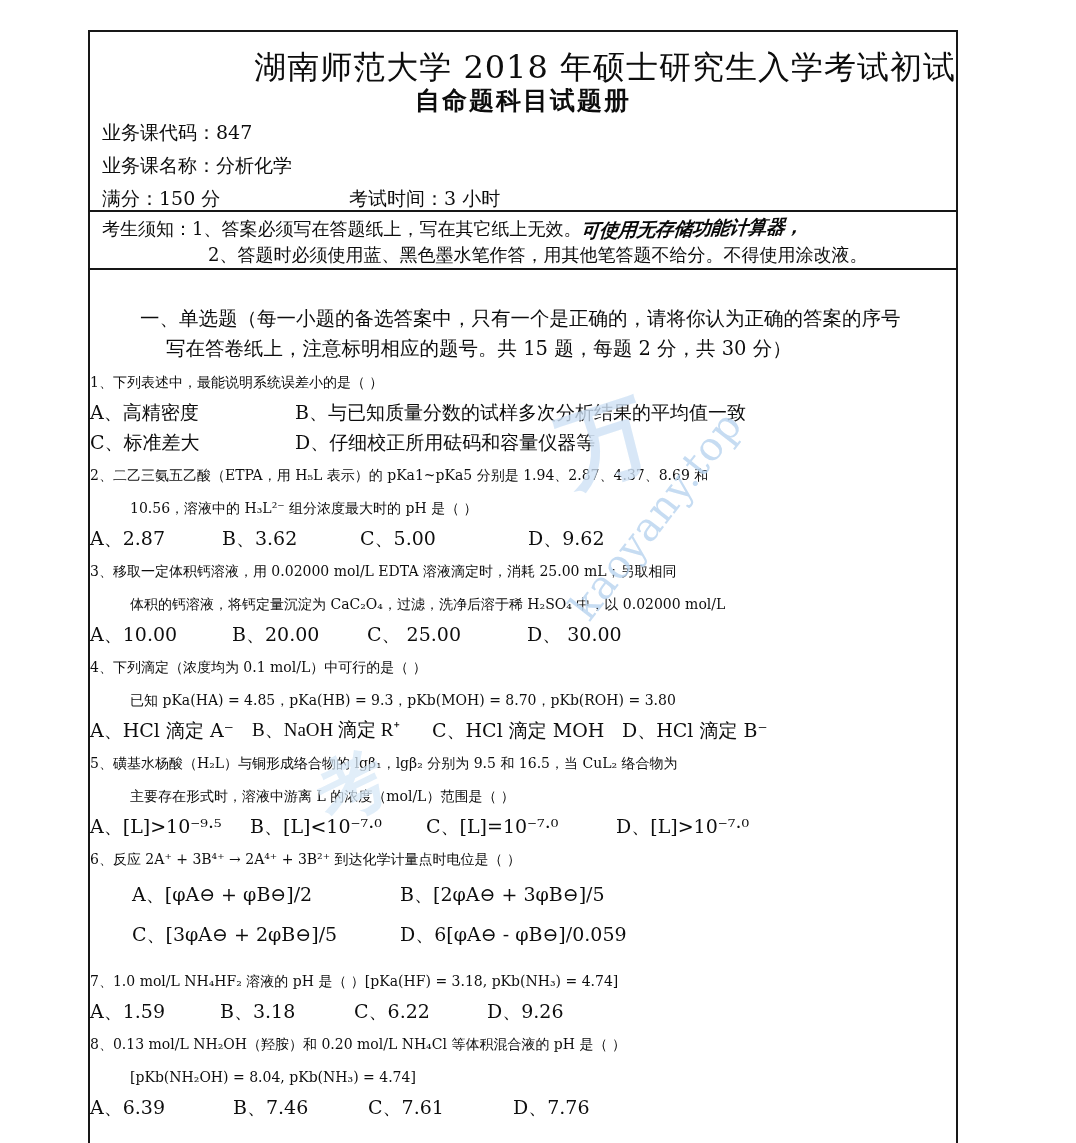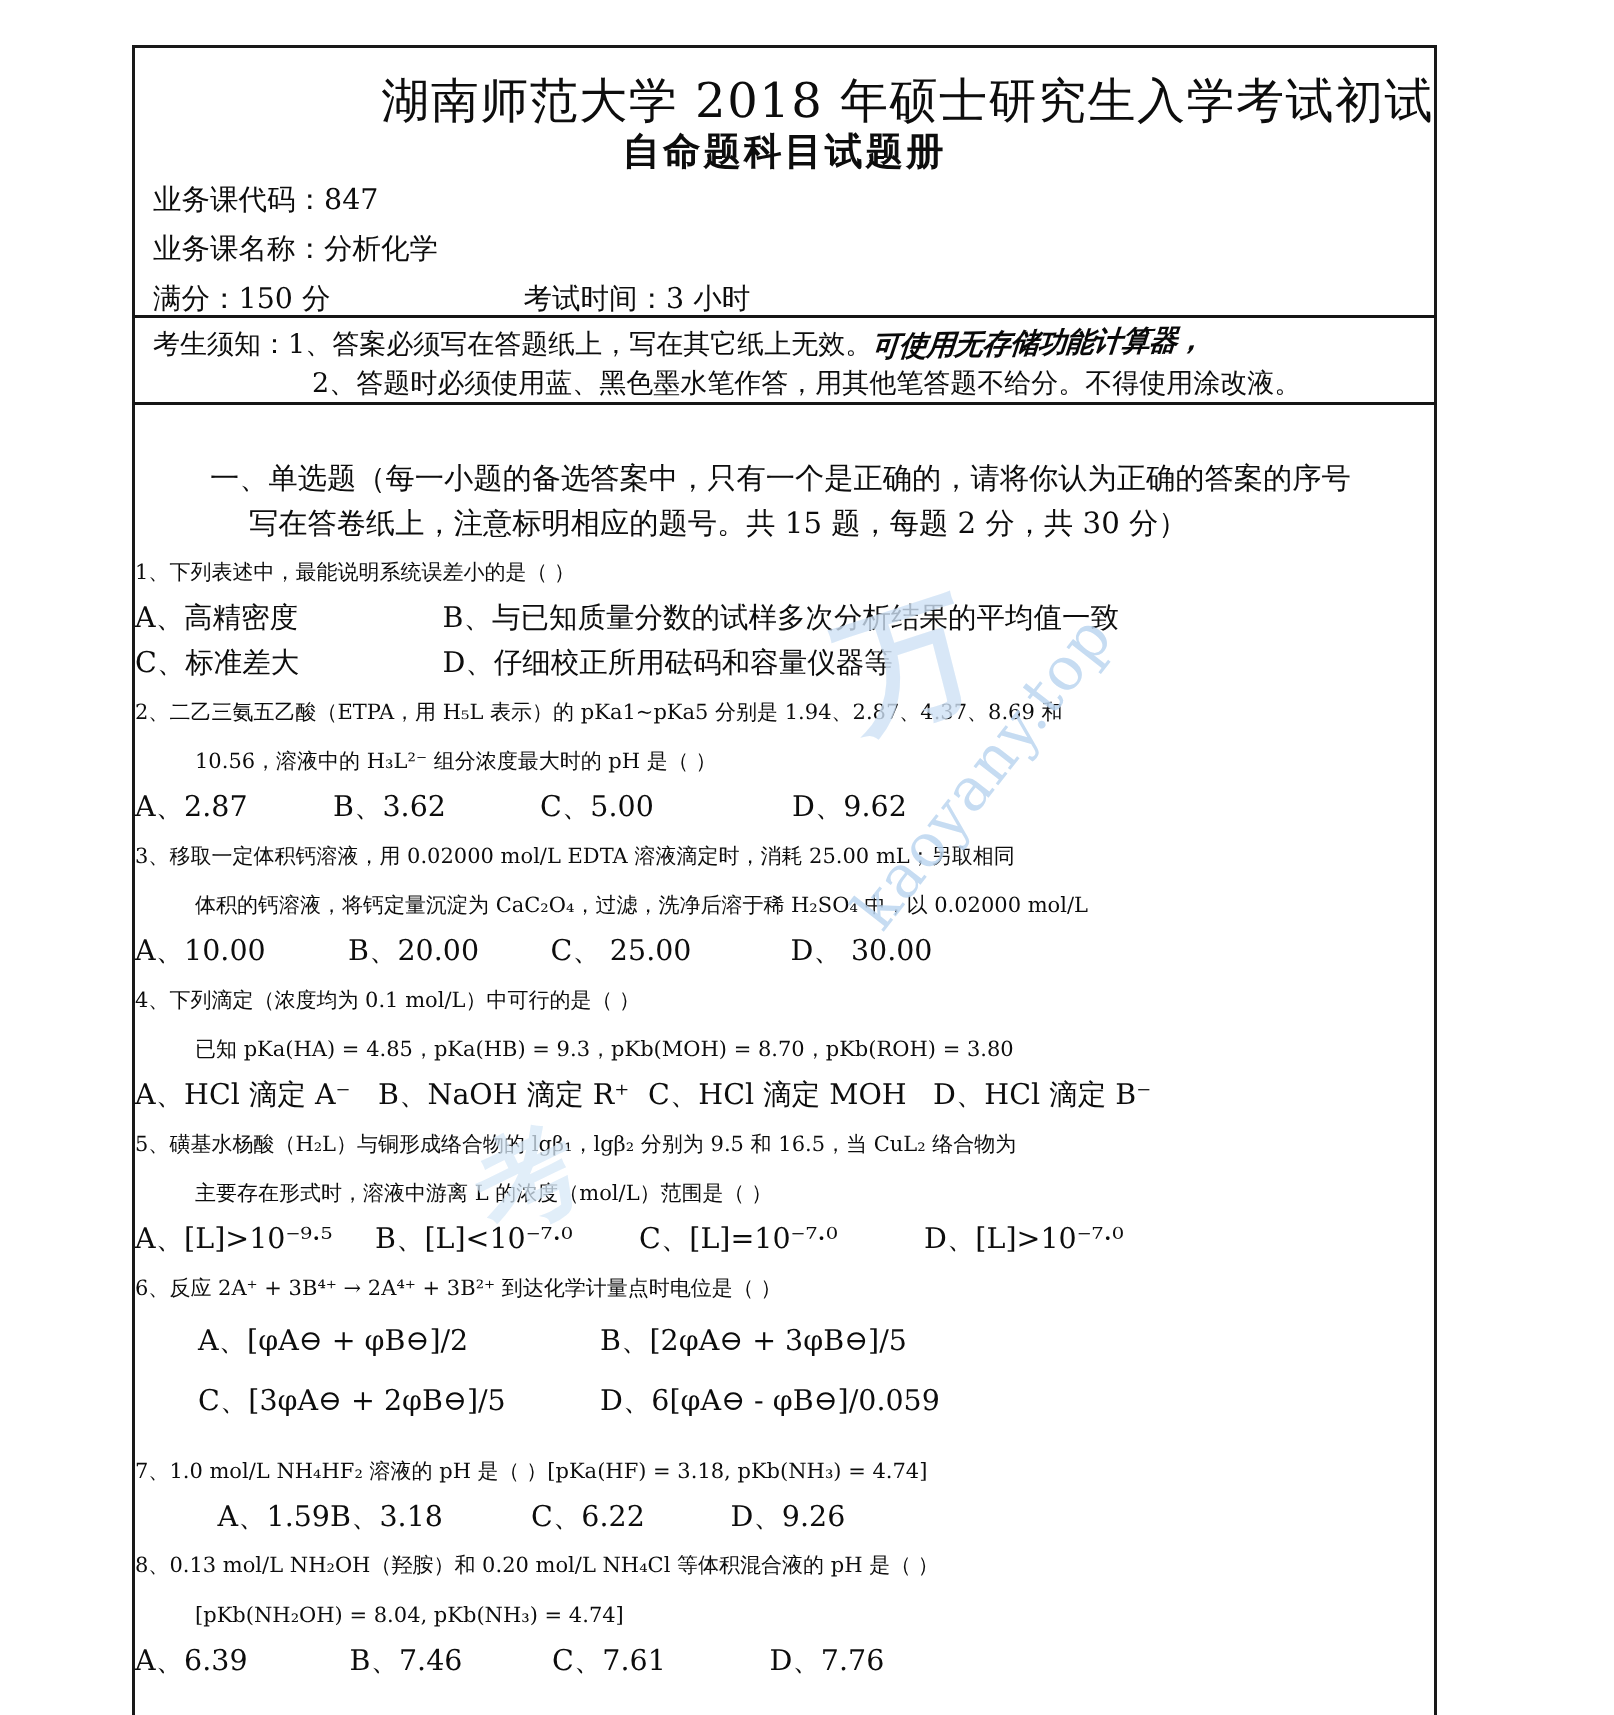--- a/index.html
+++ b/index.html
@@ -191,28 +191,28 @@
 
   .opts-q2 > span:nth-child(1) { width: 132px; }
   .opts-q2 > span:nth-child(2) { width: 138px; }
   .opts-q2 > span:nth-child(3) { width: 168px; }
 
   .opts-q3 > span:nth-child(1) { width: 142px; }
   .opts-q3 > span:nth-child(2) { width: 135px; }
   .opts-q3 > span:nth-child(3) { width: 160px; }
 
   .opts-q4 > span:nth-child(1) { width: 162px; }
-  .opts-q4 > span:nth-child(2) { width: 180px; }
+  .opts-q4 > span:nth-child(2) { width: 180px; font-family: Liberation Serif, serif; }
   .opts-q4 > span:nth-child(3) { width: 190px; }
 
   .opts-q5 > span:nth-child(1) { width: 160px; }
   .opts-q5 > span:nth-child(2) { width: 176px; }
   .opts-q5 > span:nth-child(3) { width: 190px; }
 
-  .opts-q7 > span:nth-child(1) { width: 130px; text-align: right; }
+  .opts-q7 > span:nth-child(1) { width: 130px; }
   .opts-q7 > span:nth-child(2) { width: 134px; }
   .opts-q7 > span:nth-child(3) { width: 133px; }
 
   .opts-q8 > span:nth-child(1) { width: 143px; }
   .opts-q8 > span:nth-child(2) { width: 135px; }
   .opts-q8 > span:nth-child(3) { width: 145px; }
 
   .opts-q6 {
     display: flex;
     padding-left: 42px;

